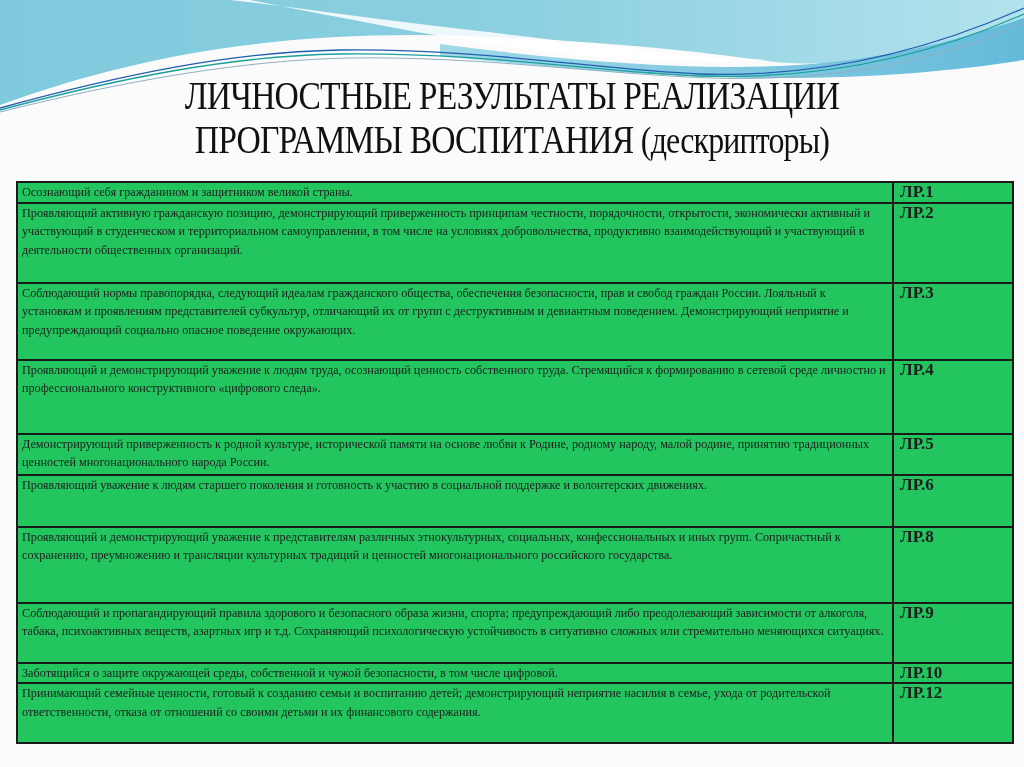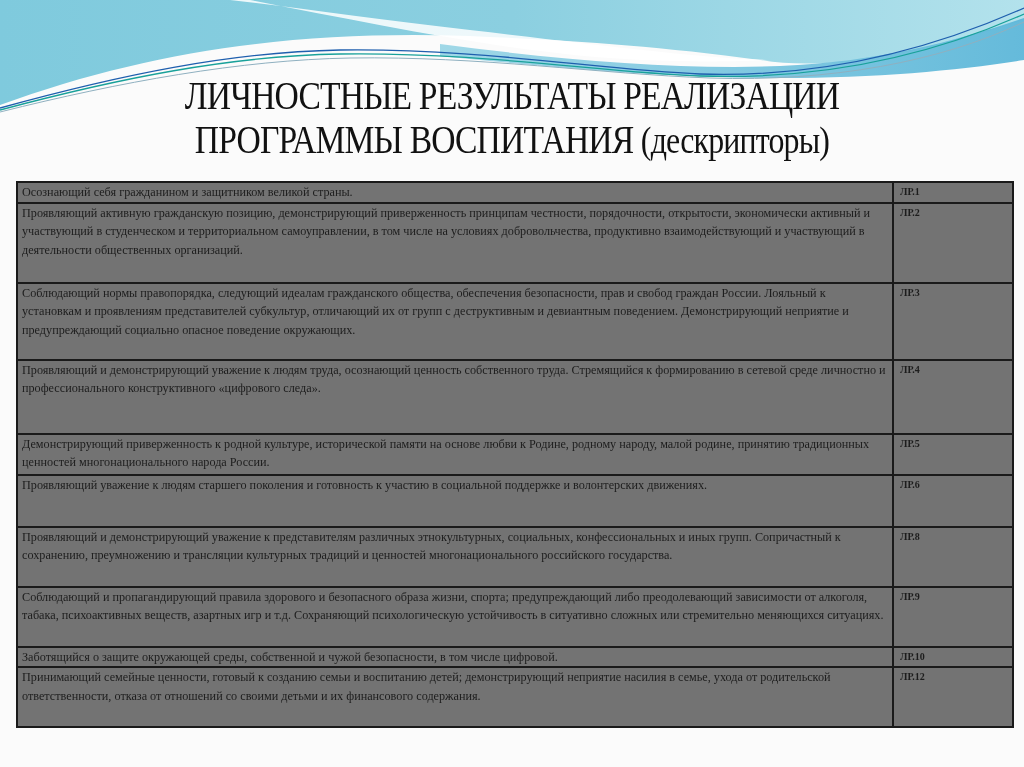--- a/index.html
+++ b/index.html
@@ -39,38 +39,38 @@
   .slide-title .line { display: block; }
   .slide-title .small { font-size: 38px; }
 
   .lr-table {
     position: absolute;
     left: 16px;
     top: 181px;
     width: 982px;
     border-collapse: collapse;
     z-index: 2;
-    background: #737373;
+    background: #22c55e;
     table-layout: fixed;
   }
   .lr-table td {
     border: 2px solid #1a1a1a;
     vertical-align: top;
     font-family: "Liberation Serif", serif;
     font-size: 12.2px;
     line-height: 18.6px;
     color: #1d1d1d;
     padding: 0 4px 0 4px;
   }
   .lr-table td.desc { width: 866px; }
   .lr-table td.code {
     width: 108px;
     font-weight: bold;
     padding-left: 6px;
-    font-size: 10px;
+    font-size: 17px;
   }
 </style>
 </head>
 <body>
 
 <svg class="bg-waves" viewBox="0 0 1024 200" preserveAspectRatio="none">
   <defs>
     <linearGradient id="gTop" x1="0" y1="0" x2="1" y2="0">
       <stop offset="0" stop-color="#7fcadd"></stop>
       <stop offset="0.5" stop-color="#8bcfe0"></stop>
@@ -117,21 +117,21 @@
       <td class="code">ЛР.4</td>
     </tr>
     <tr style="height:41px">
       <td class="desc">Демонстрирующий приверженность к родной культуре, исторической памяти на основе любви к Родине, родному народу, малой родине, принятию традиционных ценностей многонационального народа России.</td>
       <td class="code">ЛР.5</td>
     </tr>
     <tr style="height:52px">
       <td class="desc">Проявляющий уважение к людям старшего поколения и готовность к участию в социальной поддержке и волонтерских движениях.</td>
       <td class="code">ЛР.6</td>
     </tr>
-    <tr style="height:60px">
+    <tr style="height:76px">
       <td class="desc">Проявляющий и демонстрирующий уважение к представителям различных этнокультурных, социальных, конфессиональных и иных групп. Сопричастный к сохранению, преумножению и трансляции культурных традиций и ценностей многонационального российского государства.</td>
       <td class="code">ЛР.8</td>
     </tr>
     <tr style="height:60px">
       <td class="desc">Соблюдающий и пропагандирующий правила здорового и безопасного образа жизни, спорта; предупреждающий либо преодолевающий зависимости от алкоголя, табака, психоактивных веществ, азартных игр и т.д. Сохраняющий психологическую устойчивость в ситуативно сложных или стремительно меняющихся ситуациях.</td>
       <td class="code">ЛР.9</td>
     </tr>
     <tr style="height:19px">
       <td class="desc">Заботящийся о защите окружающей среды, собственной и чужой безопасности, в том числе цифровой.</td>
       <td class="code">ЛР.10</td>

